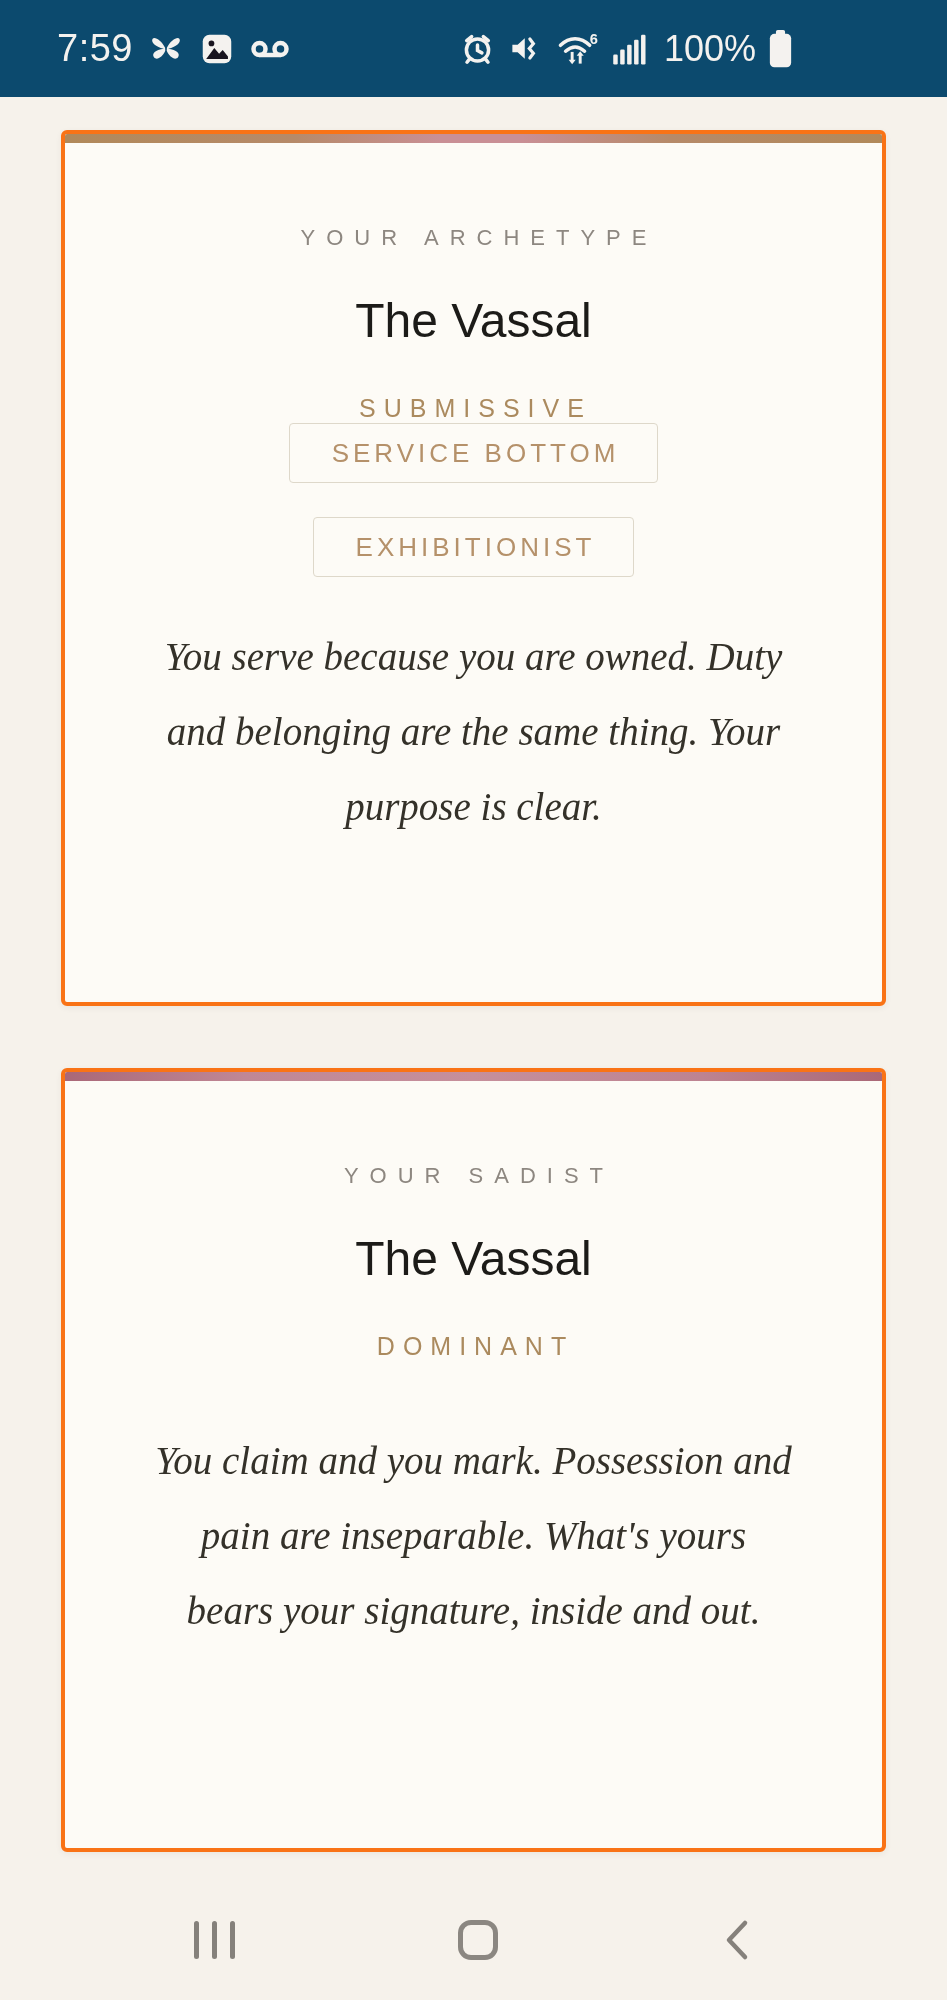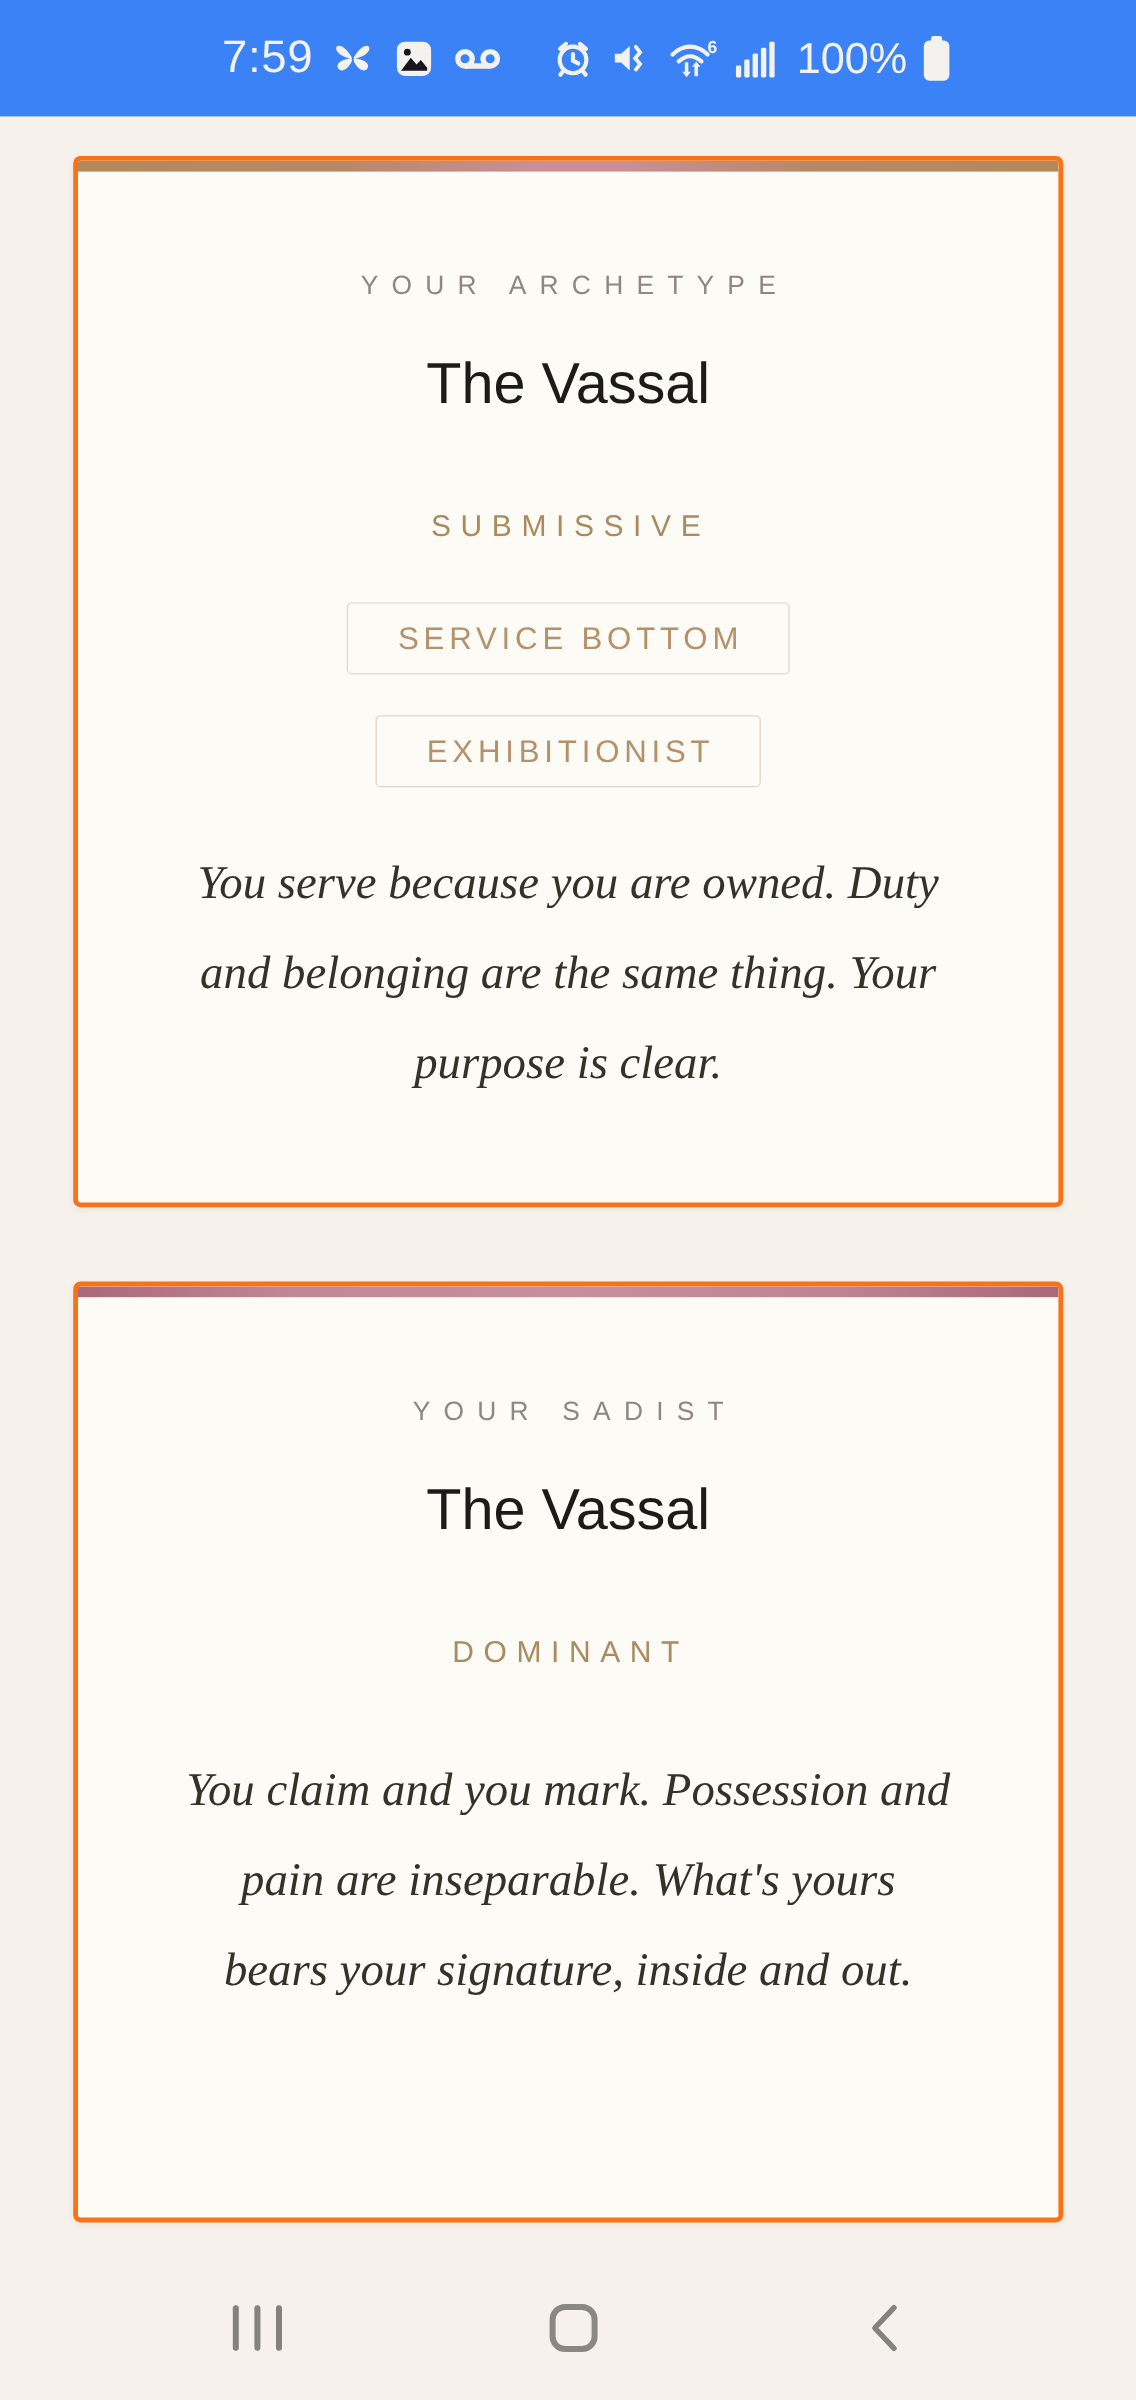--- a/index.html
+++ b/index.html
@@ -6,22 +6,22 @@
   body {
     width: 947px; height: 2000px;
     background: #f6f2eb;
     font-family: "Liberation Sans", sans-serif;
     overflow: hidden;
   }
   .screen { position: relative; width: 947px; height: 2000px; }
 
   
   .status-bar {
-    height: 97px; background: #3b82f6; color: #f4f2ef;
-    display: flex; align-items: center; justify-content: flex-end;
+    height: 97px; background: #0c4a6e; color: #f4f2ef;
+    display: flex; align-items: center; justify-content: space-between;
     padding: 0 155px 0 57px; box-sizing: border-box; gap: 42px;
   }
   .sb-left, .sb-right { display: flex; align-items: center; }
   .sb-left { gap: 15px; }
   .sb-right { gap: 13px; }
   .sb-time { font-size: 38px; letter-spacing: 0.5px; }
   .sb-batt-pct { font-size: 36px; margin-left: 4px; }
   .sb-icon { display: inline-flex; align-items: center; justify-content: center; }
   .sb-icon svg { display: block; }
 
@@ -41,24 +41,24 @@
 
   .eyebrow {
     margin-top: 82px; font-size: 22px; letter-spacing: 11px; padding-left: 11px;
     color: #8d8780; font-weight: 400;
   }
   .title {
     margin: 34px 0 0; font-family: Liberation Sans, sans-serif; font-weight: 400;
     font-size: 48px; line-height: 72px; color: #1c1b18;
   }
   .role {
-    margin-top: 68px; font-size: 25px; letter-spacing: 8px; padding-left: 4px;
+    margin-top: 37px; font-size: 25px; letter-spacing: 8px; padding-left: 4px;
     color: #ab8a5e;
   }
-  .tags { margin-top: 48px; display: flex; align-items: center; justify-content: flex-start; }
+  .tags { display: flex; align-items: center; justify-content: flex-start; }
   .tags--stack { flex-direction: column; gap: 34px; }
   .tags--row { flex-direction: row; gap: 30px; }
   .tag {
     display: inline-block; font-size: 26px; letter-spacing: 4px; line-height: 28px;
     padding: 15px 38px 15px 42px; border: 1px solid #ded8ca; border-radius: 4px;
     background: transparent;
   }
   .tag--gold { color: #b5916a; border-color: #ded8ca; }
   .tag--rose { color: #c27b8b; border-color: #e9ced5; }
   .desc {

